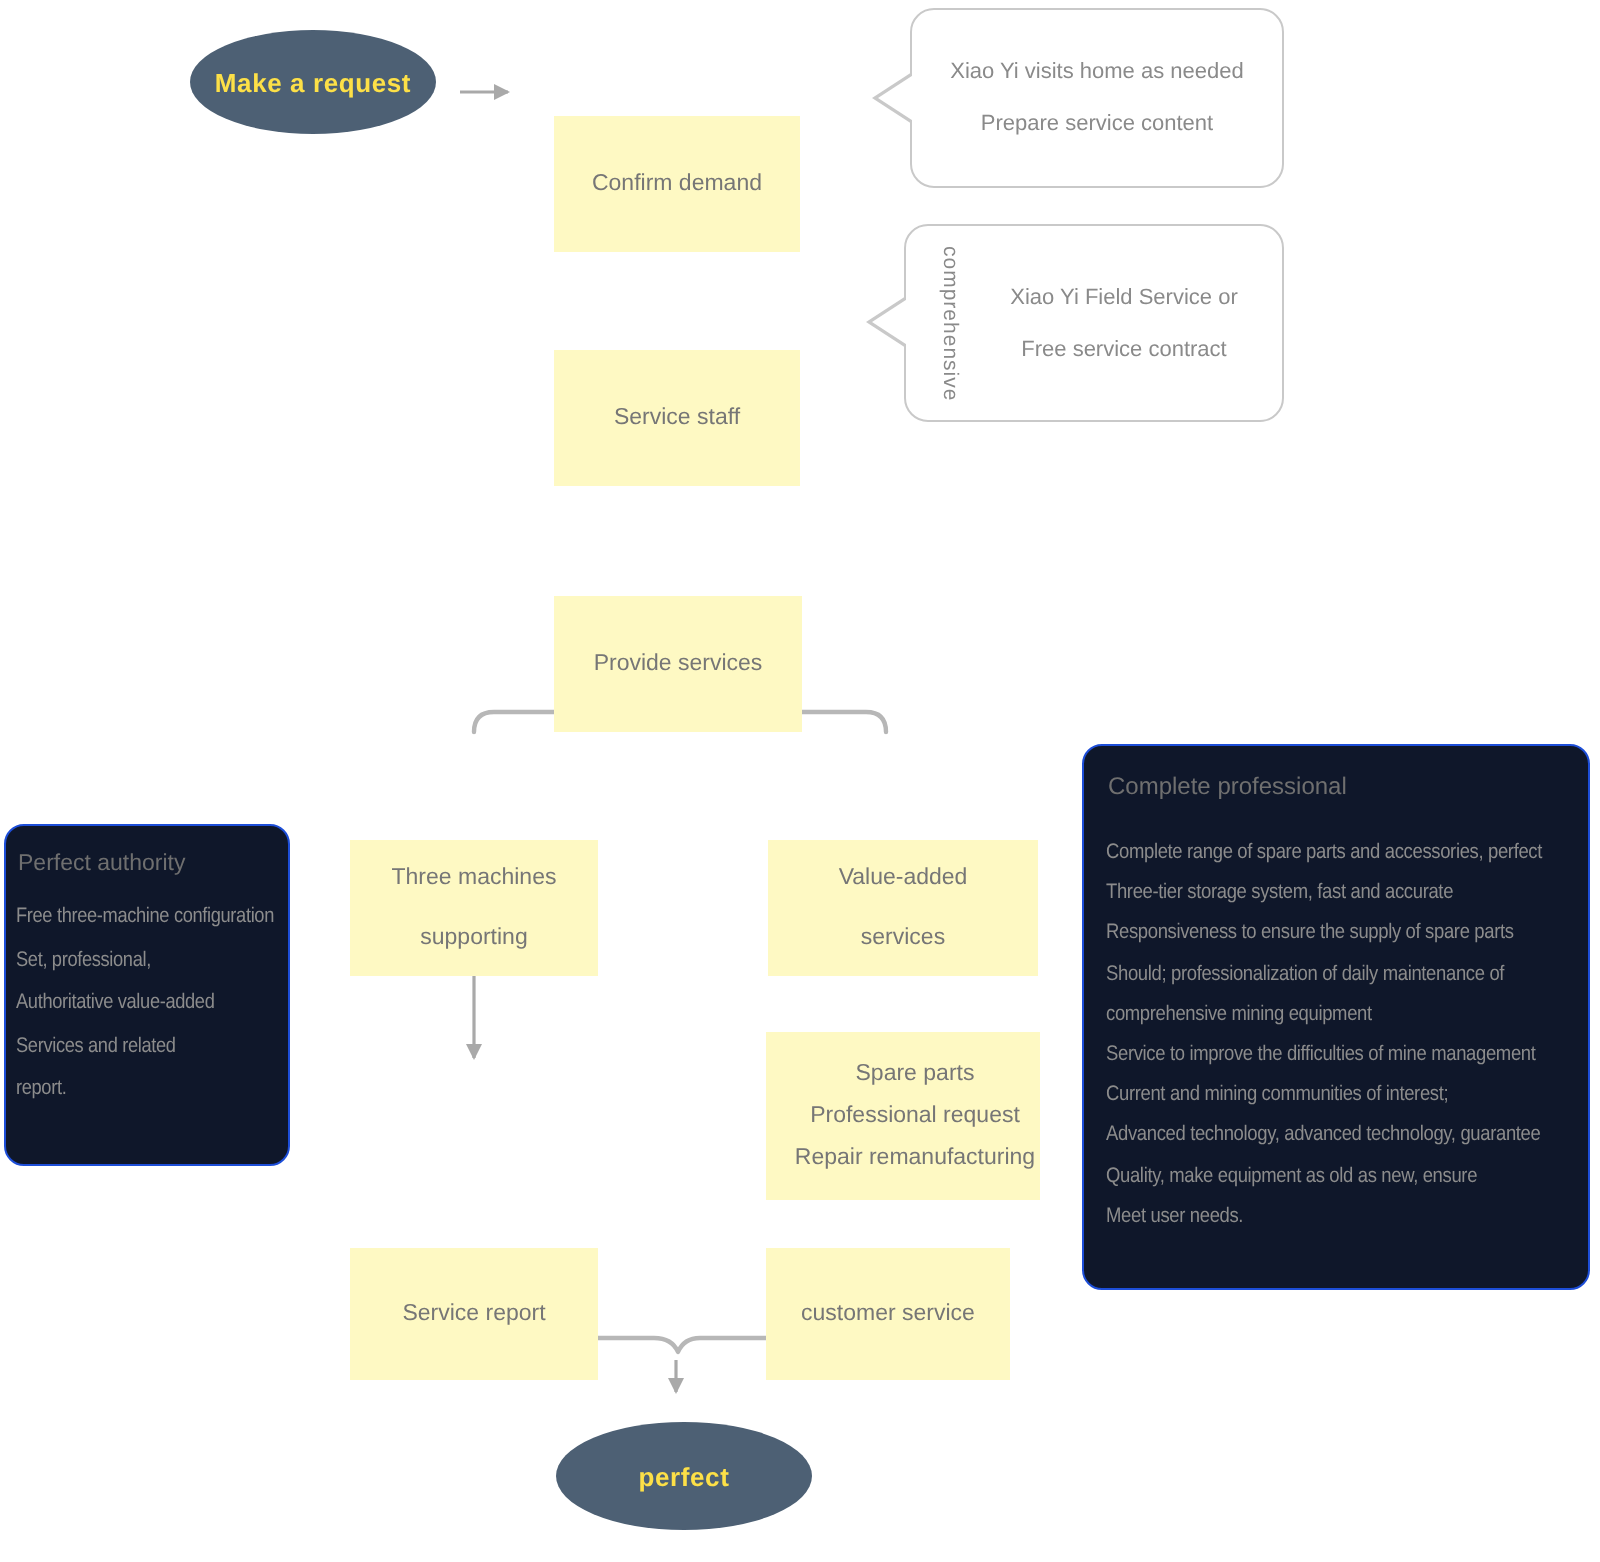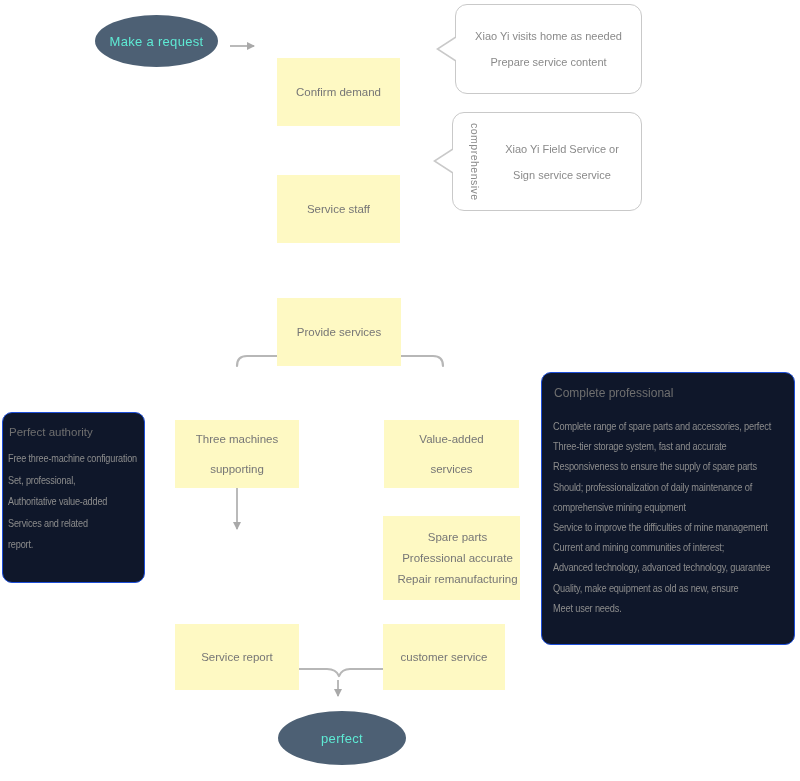--- a/index.html
+++ b/index.html
@@ -5,23 +5,23 @@
   html,body{margin:0;padding:0;background:#ffffff;}
   #canvas{
     position:relative;width:800px;height:781px;background:#ffffff;
     font-family:"Liberation Sans", sans-serif;overflow:hidden;
   }
   
   #connectors{position:absolute;left:0;top:0;width:800px;height:781px;pointer-events:none;}
 
   
   .terminal{
-    position:absolute;border-radius:50%;background:#4d6074;color:#5eead4;
+    position:absolute;border-radius:50%;background:#4d6074;color:#fde047;
     display:flex;align-items:center;justify-content:center;
-    font-size:13px;font-weight:normal;letter-spacing:.3px;text-align:center;
+    font-size:13px;font-weight:bold;letter-spacing:.3px;text-align:center;
   }
   
   .node{
     position:absolute;background:#fef9c3;color:#767676;
     display:flex;flex-direction:column;justify-content:center;
     text-align:center;font-size:11.5px;margin-top:46px;
   }
   .node span{display:block;}
   .lh30 span{line-height:30px;}
   .lh21 span{line-height:21px;}
@@ -113,21 +113,21 @@
   <div class="node lh30" style="left:175px;top:374px;width:124px;height:68px;">
     <span>Three machines</span>
     <span>supporting</span>
   </div>
   <div class="node lh30" style="left:384px;top:374px;width:135px;height:68px;">
     <span>Value-added</span>
     <span>services</span>
   </div>
   <div class="node lh21" style="left:383px;top:470px;width:125px;height:84px;padding-left:12px;">
     <span>Spare parts</span>
-    <span>Professional accurate</span>
+    <span>Professional request</span>
     <span>Repair remanufacturing</span>
   </div>
   <div class="node" style="left:175px;top:578px;width:124px;height:66px;">
     <span>Service report</span>
   </div>
   <div class="node" style="left:383px;top:578px;width:122px;height:66px;">
     <span>customer service</span>
   </div>
 
   <div class="callout" style="left:455px;top:4px;width:185px;height:88px;">
@@ -138,21 +138,21 @@
       <span>Prepare service content</span>
     </div>
   </div>
 
   <div class="callout" style="left:452px;top:112px;width:188px;height:97px;">
     <div class="tail-outer" style="top:35px;"></div>
     <div class="tail-inner" style="top:35px;"></div>
     <div class="side-label">comprehensive</div>
     <div class="callout-body" style="padding-left:30px;">
       <span>Xiao Yi Field Service or</span>
-      <span>Sign service service</span>
+      <span>Free service contract</span>
     </div>
   </div>
 
 
   <div class="panel" id="left-panel" style="left:2px;top:412px;width:141px;height:169px;">
     <div class="panel-inner">
       <div class="panel-title">Perfect authority</div>
       <div class="panel-text">
         <span>Free three-machine configuration</span>
         <span>Set, professional,</span>

